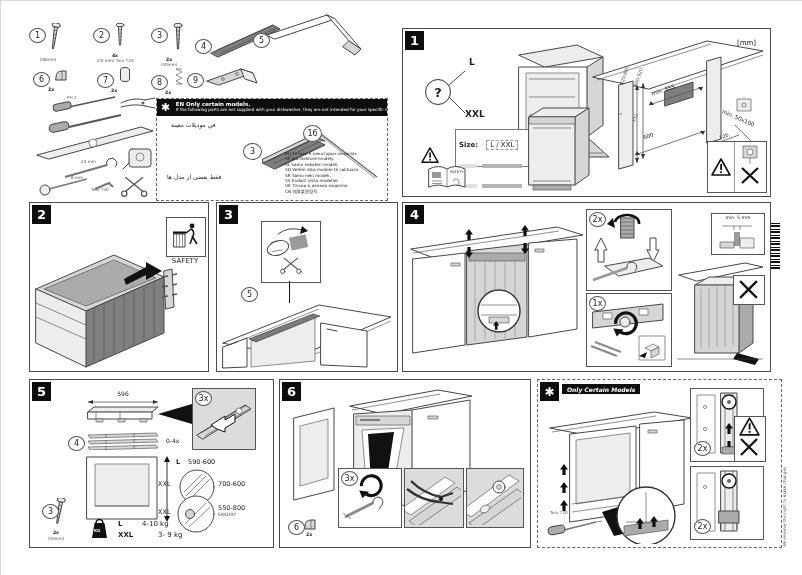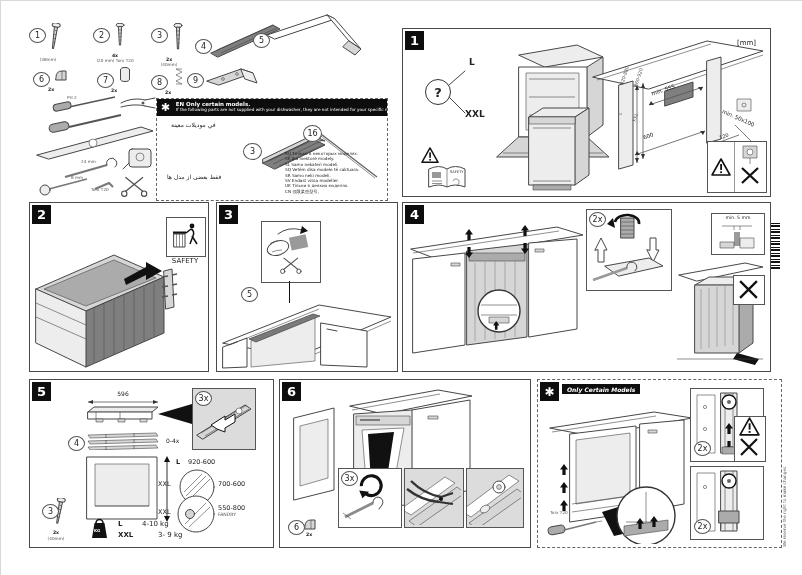--- a/index.html
+++ b/index.html
@@ -211,20 +211,28 @@
     <polygon points="30,18 88,8 114,20 56,30" class="ln f1"></polygon>
     <polygon points="98,30 114,20 114,88 98,100" class="ln f2"></polygon>
     <rect x="30" y="30" width="68" height="70" class="ln f0"></rect>
     <rect x="37" y="36" width="53" height="57" class="lnt f1"></rect>
     <path d="M40 42h46M40 60h46M40 78h46" class="lnt"></path>
     <polygon points="30,100 98,100 120,120 8,120" class="ln f2"></polygon>
     <path d="M14 116h100" class="lnt"></path>
     <path d="M66 104l8 6" stroke="#333" stroke-width="1"></path>
   </svg>
 
+  <div class="abs" style="left:52px;top:100px;width:98px;height:32px;border:1px solid #777;background:#fff;padding:2px 3px">
+    <span class="t7 b">Size:</span>
+    <span class="t7" style="border:1px dashed #999;padding:0 3px;margin-left:3px">L / XXL</span>
+    <div style="margin-top:2px"><span style="display:inline-block;width:18px;height:4px;background:#e0e0e0"></span>
+      <span style="display:inline-block;width:40px;height:4px;background:#b5b5b5"></span></div>
+    <div style="margin-top:1px"><span style="display:inline-block;width:18px;height:4px;background:#e0e0e0"></span>
+      <span style="display:inline-block;width:40px;height:4px;background:#b5b5b5"></span></div>
+  </div>
 
   <div class="abs" style="left:16px;top:118px;width:52px;height:44px">
     <svg width="52" height="44">
       <use href="#g-warn" transform="translate(2 0) scale(.9)"></use>
       <path d="M10 22q10-5 18 0q8-5 18 0v18q-10-4-18 0q-8-4-18 0z" class="ln f0"></path>
       <path d="M28 22v18" class="lnt"></path>
       <rect x="13" y="25" width="9" height="6" fill="#999"></rect>
       <path d="M13 34h10M13 36.5h10" class="lnt"></path>
       <path d="M34 34a3 3 0 0 1 6 2l-2 3" class="lnt"></path>
     </svg>
@@ -376,20 +384,35 @@
       <polygon points="26,8 28,18 20,14" fill="#111"></polygon>
       <rect x="34" y="8" width="13" height="20" class="ln f3"></rect>
           <path d="M34 12h13M34 16h13M34 20h13M34 24h13" stroke="#666" stroke-width=".8"></path>
       <polygon points="8,40 14,28 20,40 17,40 17,52 11,52 11,40" class="ln f0"></polygon>
       <polygon points="60,40 66,52 72,40 69,40 69,28 63,28 63,40" class="ln f0"></polygon>
       <polygon points="18,56 62,48 76,56 32,66" class="ln f1"></polygon>
       <path d="M6 70L40 58" stroke="#999" stroke-width="2.6"></path>
           <path d="M40 58a5 5 0 1 1 8 3" class="ln"></path>
     </svg>
   </div>
+  <div class="inset" style="left:183px;top:90px;width:84px;height:72px">
+    <span class="pnum lbl" style="left:2px;top:2px">1x</span>
+    <svg width="82" height="70">
+      <polygon points="6,18 76,10 76,26 6,34" class="ln f2"></polygon>
+      <rect x="16" y="19" width="9" height="6" class="lnt f0"></rect>
+          <rect x="52" y="15" width="9" height="6" class="lnt f0"></rect>
+      <circle cx="38" cy="28" r="5" class="ln f1"></circle>
+      <use href="#g-circArr" transform="translate(24 16) scale(1.15)"></use>
+      <path d="M4 52L30 62M8 48L34 58" stroke="#8b8b8b" stroke-width="2.4"></path>
+      <rect x="52" y="42" width="26" height="24" class="lnt f0"></rect>
+      <polygon points="58,54 66,50 72,53 64,57" class="lnt f1"></polygon>
+          <polygon points="64,57 72,53 72,60 64,64" class="lnt f2"></polygon>
+      <polygon points="52,62 60,58 58,64" fill="#111"></polygon>
+    </svg>
+  </div>
 
   <div class="inset" style="left:308px;top:10px;width:52px;height:40px">
     <div class="t45 c" style="margin-top:1px">min. 5 mm</div>
     <svg width="50" height="30">
       <path d="M10 6h30M22 6v4M28 6v4" class="lnt"></path>
       <rect x="22" y="12" width="6" height="14" fill="#9a9a9a"></rect>
       <rect x="8" y="22" width="14" height="6" class="lnt f2"></rect>
           <rect x="28" y="18" width="14" height="10" class="lnt f1"></rect>
     </svg>
   </div>
@@ -450,21 +473,21 @@
     <rect x="1" y="1" width="70" height="62" class="ln f0"></rect>
     <rect x="9" y="8" width="54" height="42" class="lnt f1"></rect>
     <path d="M9 50h54" class="lnt"></path>
   </svg>
   <svg class="abs" style="left:132px;top:76px" width="10" height="66">
     <path d="M5 4v58" stroke="#333" stroke-width="1"></path>
         <polygon points="5,0 2,6 8,6" fill="#111"></polygon>
         <polygon points="5,66 2,60 8,60" fill="#111"></polygon>
   </svg>
   <span class="lbl t65 b" style="left:146px;top:78px">L</span>
-  <span class="lbl t65" style="left:158px;top:78px">920-600</span>
+  <span class="lbl t65" style="left:158px;top:78px">590-600</span>
   <svg class="abs" style="left:148px;top:88px" width="38" height="38">
     <circle cx="19" cy="19" r="17" class="ln f0"></circle>
         <path d="M8 28L28 8M12 31L32 11M6 24L24 6" class="lnt"></path>
   </svg>
   <span class="lbl t65" style="left:128px;top:100px">XXL</span>
   <span class="lbl t65" style="left:188px;top:100px">700-600</span>
   <svg class="abs" style="left:146px;top:114px" width="40" height="40">
     <circle cx="20" cy="20" r="18" class="ln f0"></circle>
         <path d="M9 30L30 9M13 33L34 13" class="lnt"></path>
         <circle cx="14" cy="20" r="4.5" class="ln f2"></circle>

